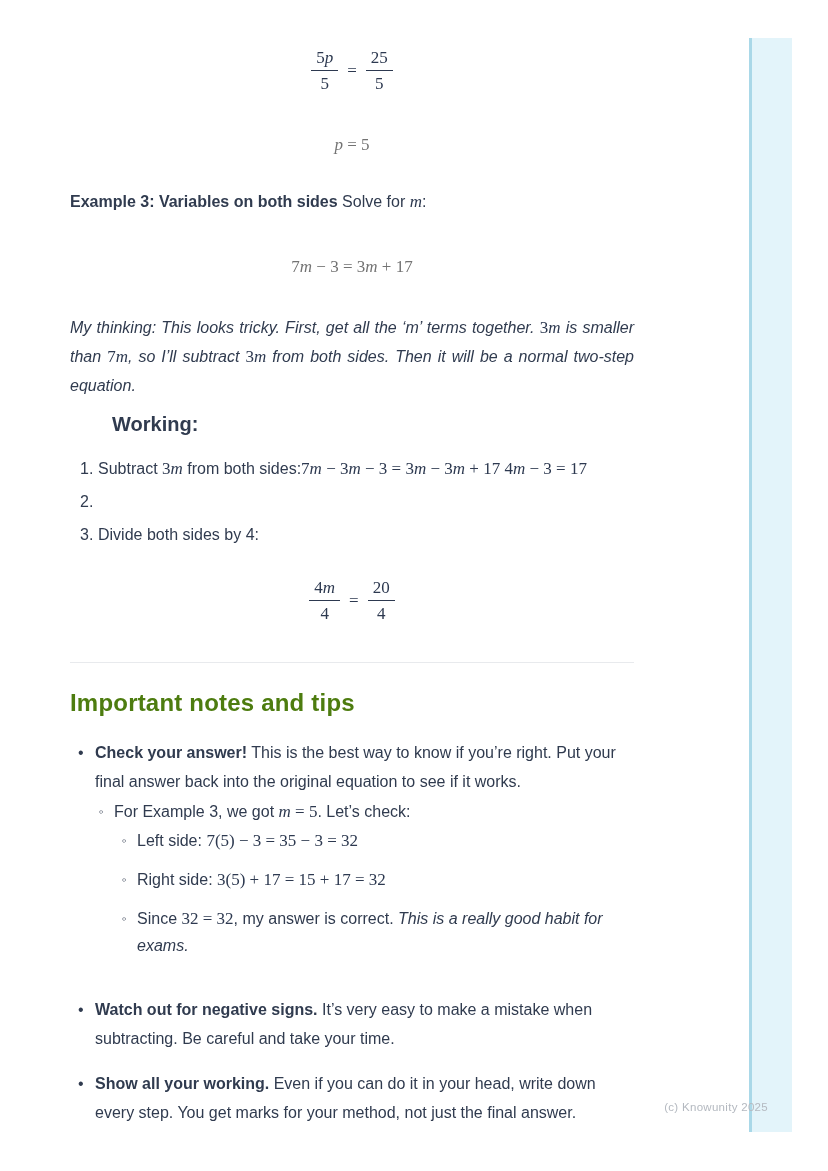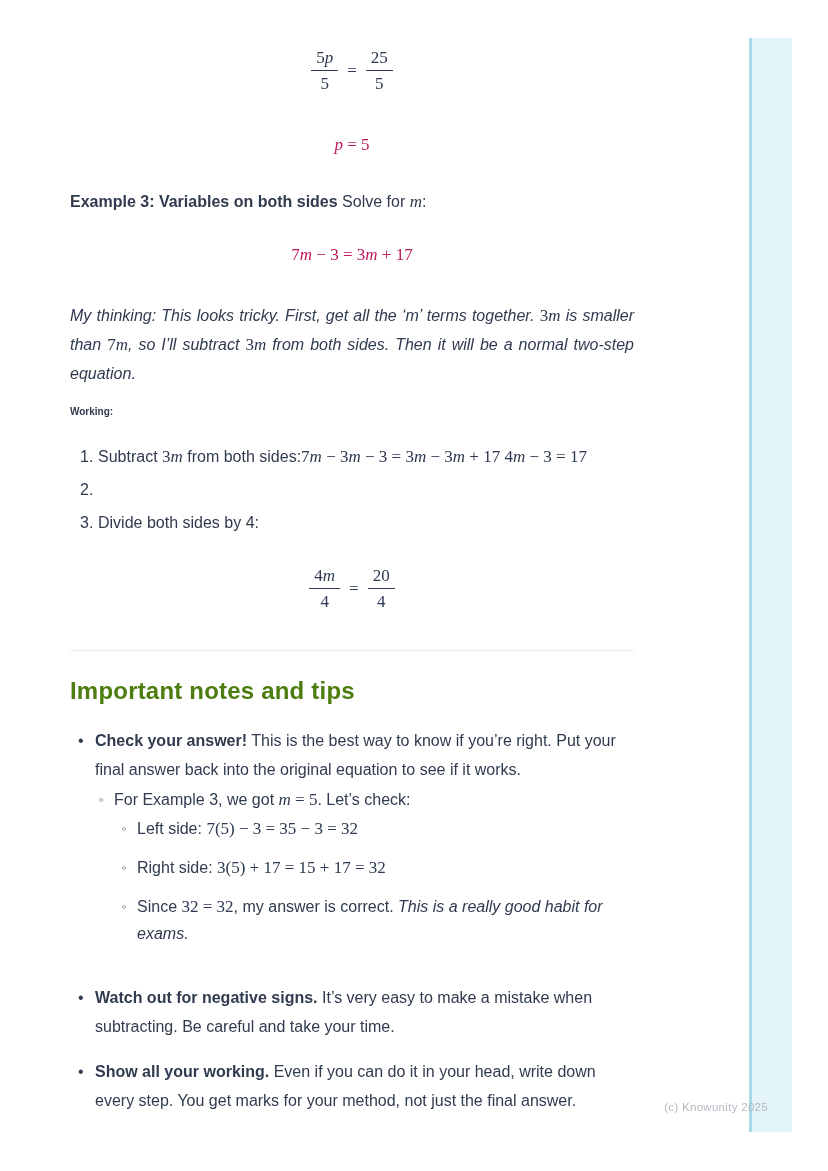--- a/index.html
+++ b/index.html
@@ -28,49 +28,49 @@
   .math {
     font-family:"Liberation Serif", serif;
     font-size:17px;
     color:#2d3950;
   }
   .eq-line {
     text-align:center;
     font-family:"Liberation Serif", serif;
     font-size:17px;
     line-height:20px;
-    color:#be185d;
+    color:#737373;
   }
   .frac-eq {
     display:flex;
     justify-content:center;
     align-items:center;
     gap:9px;
     font-family:"Liberation Serif", serif;
     font-size:17px;
     color:#2d3950;
   }
   .frac { display:inline-flex; flex-direction:column; align-items:center; }
   .frac .num { padding:0 5px 3px; border-bottom:1.2px solid #2d3950; line-height:19px; }
   .frac .den { padding:3px 5px 0; line-height:19px; }
   
   .eq1-wrap { margin-top:48px; }
   .result1  { margin-top:42px; }
   .ex3-title { margin-top:36px; font-size:16px; line-height:22px; }
   .ex3-title .bold { font-weight:700; }
-  .eq2 { margin-top:32px; }
+  .eq2 { margin-top:44px; }
   .thinking {
     margin-top:36px;
     font-size:16px;
     line-height:29px;
     text-align:justify;
     font-style:italic;
   }
   .thinking .math { font-style:normal; }
-  .working { margin-top:13px; font-weight:700; font-size:10px; line-height:22px; }
+  .working { margin-top:13px; font-weight:700; font-size:20px; line-height:22px;margin-left:42px; }
   .steps { margin-top:24px; padding-left:10px; }
   .step { display:flex; margin-bottom:13px; font-size:16px; line-height:20px; }
   .step-num { min-width:14px; margin-right:4px; }
   .eq3-wrap { margin-top:33px;text-align:center; }
   .result2 { margin-top:40px; }
   .divider { margin-top:39px; height:1px; background:#e8eaed; }
   .notes-heading {
     margin-top:25px;
     font-size:24px;
     line-height:30px;

